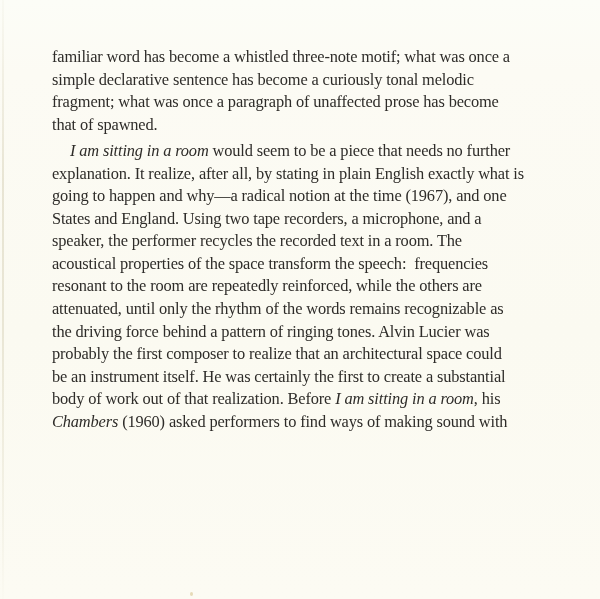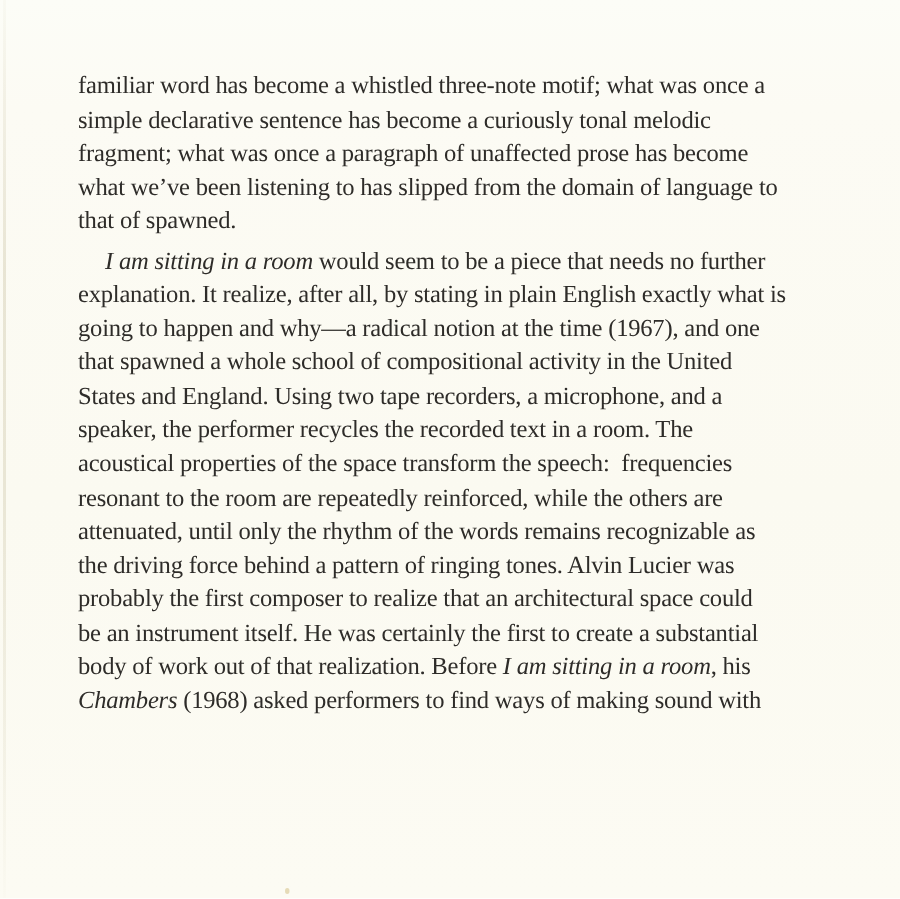--- a/index.html
+++ b/index.html
@@ -59,34 +59,32 @@
 </head>
 <body>
 
 <div class="page">
   <div class="page-edge-line"></div>
   <div class="text-block" id="text-block">
       <div class="paragraph">
         <div class="line"><span class="">familiar word has become a whistled three-note motif; what was once a</span></div>
         <div class="line"><span class="">simple declarative sentence has become a curiously tonal melodic</span></div>
         <div class="line"><span class="">fragment; what was once a paragraph of unaffected prose has become</span></div>
-        <div class="line"><span class="">what we’ve been listening to has slipped from the domain of language to</span></div>
         <div class="line"><span class="">that of spawned.</span></div>
       </div>
       <div class="paragraph indented">
         <div class="line"><span class="it">I am sitting in a room</span><span class=""> would seem to be a piece that needs no further</span></div>
         <div class="line"><span class="">explanation. It realize, after all, by stating in plain English exactly what is</span></div>
         <div class="line"><span class="">going to happen and why—a radical notion at the time (1967), and one</span></div>
-        <div class="line"><span class="">that spawned a whole school of compositional activity in the United</span></div>
         <div class="line"><span class="">States and England. Using two tape recorders, a microphone, and a</span></div>
         <div class="line"><span class="">speaker, the performer recycles the recorded text in a room. The</span></div>
         <div class="line"><span class="">acoustical properties of the space transform the speech:  frequencies</span></div>
         <div class="line"><span class="">resonant to the room are repeatedly reinforced, while the others are</span></div>
         <div class="line"><span class="">attenuated, until only the rhythm of the words remains recognizable as</span></div>
         <div class="line"><span class="">the driving force behind a pattern of ringing tones. Alvin Lucier was</span></div>
         <div class="line"><span class="">probably the first composer to realize that an architectural space could</span></div>
         <div class="line"><span class="">be an instrument itself. He was certainly the first to create a substantial</span></div>
         <div class="line"><span class="">body of work out of that realization. Before </span><span class="it">I am sitting in a room</span><span class="">, his</span></div>
-        <div class="line"><span class="it">Chambers</span><span class=""> (1968) asked performers to find ways of making sound with</span></div>
+        <div class="line"><span class="it">Chambers</span><span class=""> (1960) asked performers to find ways of making sound with</span></div>
       </div>
     </div>
   <div class="scan-speck"></div>
 </div>
 
 </body></html>

